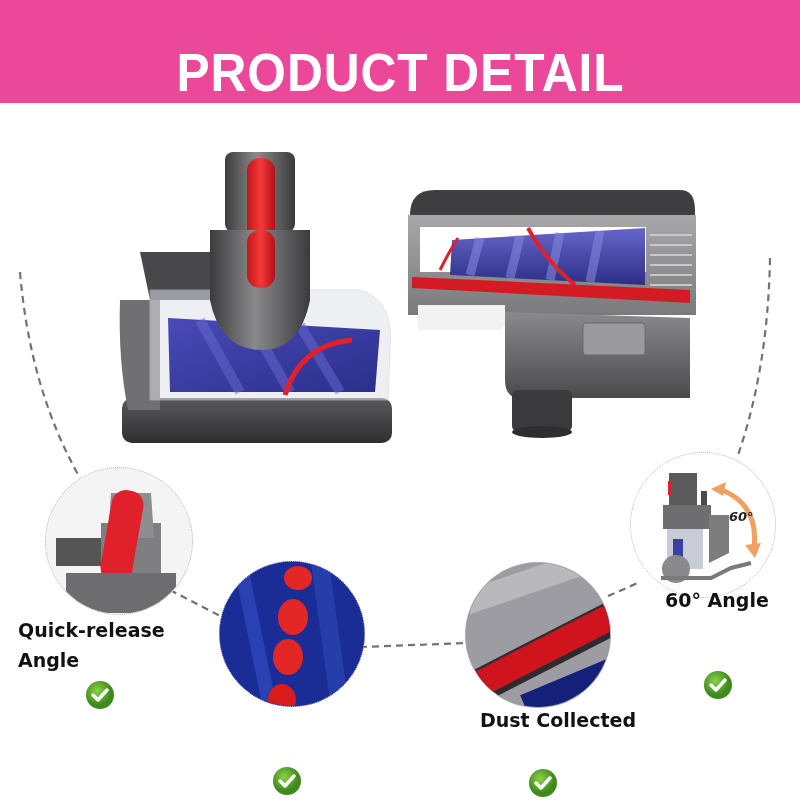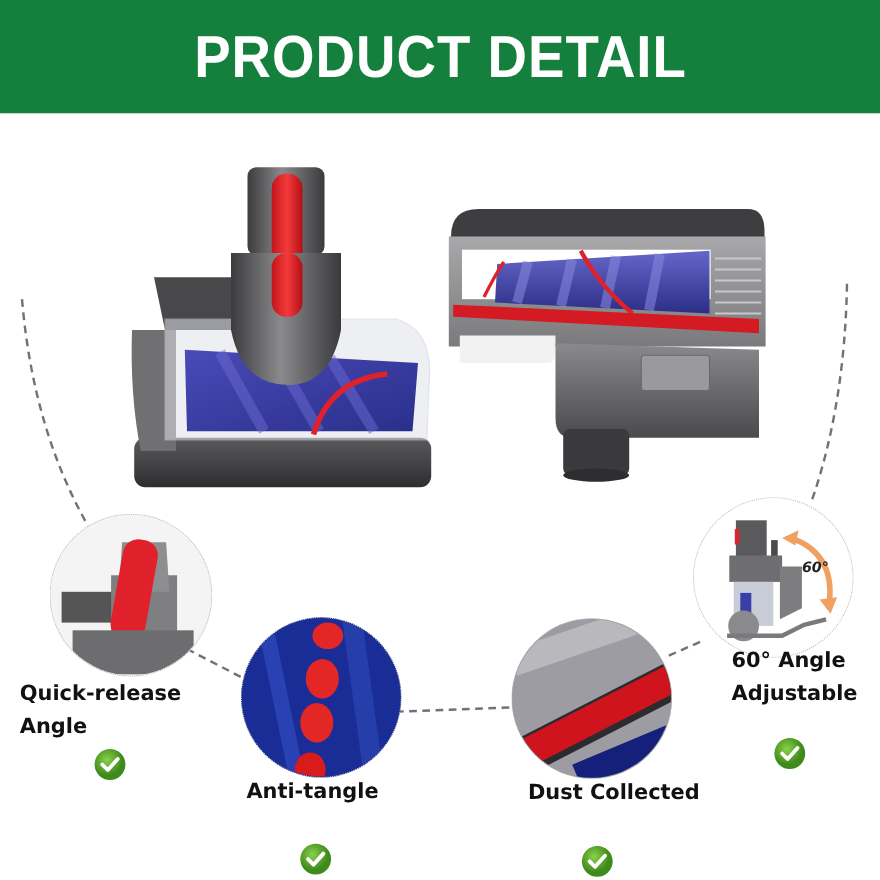--- a/index.html
+++ b/index.html
@@ -1,17 +1,17 @@
 <!DOCTYPE html>
 <html><head>
 <meta charset="utf-8">
 <style>
   html, body { margin:0; padding:0; }
   body { width:800px; height:800px; background:#ffffff; position:relative; overflow:hidden; font-family:"DejaVu Sans", sans-serif; }
-  .banner { position:absolute; left:0; top:0; width:800px; height:103px; background:#15803d; display:flex; align-items:center; justify-content:center; }
+  .banner { position:absolute; left:0; top:0; width:800px; height:103px; background:#ec4899; display:flex; align-items:flex-end; justify-content:center; }
   .banner-title { color:#fff; font-family:"Liberation Sans", sans-serif; font-weight:bold; font-size:54px; letter-spacing:1px; transform:scaleX(0.92); }
   .layer { position:absolute; left:0; top:0; }
   .feature-circle { position:absolute; border-radius:50%; overflow:hidden; border:1px dotted #b8b8b8; box-sizing:border-box; }
   .label { position:absolute; font-family:"DejaVu Sans", sans-serif; font-weight:bold; color:#111; font-size:19px; line-height:30px; white-space:nowrap; }
   .label.center { text-align:left; }
   .check { position:absolute; width:30px; height:30px; }
 </style>
 </head>
 <body>
 
@@ -142,21 +142,20 @@
     <rect width="146" height="146" fill="#1a2c95"></rect>
     <path d="M20 0 L 50 146" stroke="#3550c8" stroke-width="14" opacity="0.6"></path>
     <path d="M100 0 L 120 146" stroke="#3050c0" stroke-width="18" opacity="0.5"></path>
     <ellipse cx="78" cy="16" rx="14" ry="12" fill="#e32626"></ellipse>
     <ellipse cx="73" cy="55" rx="15" ry="18" fill="#e32626"></ellipse>
     <ellipse cx="68" cy="95" rx="15" ry="18" fill="#e32626"></ellipse>
     <ellipse cx="62" cy="138" rx="14" ry="16" fill="#d81c1c"></ellipse>
   </svg>
 </div>
 <div class="label" style="left:224px;top:704px;">
-  <div>Anti-tangle</div>
 </div>
 <svg class="check" style="left:272px;top:766px;" viewBox="0 0 30 30">
   <defs>
       <radialGradient id="gc2" cx="0.4" cy="0.35">
         <stop offset="0" stop-color="#8bd14a"></stop>
         <stop offset="1" stop-color="#3f8a1c"></stop>
       </radialGradient>
     </defs>
   <circle cx="15" cy="15" r="14" fill="url(#gc2)"></circle>
   <path d="M8 15 L 13 20 L 22 10" stroke="#fff" stroke-width="3.5" fill="none" stroke-linecap="round" stroke-linejoin="round"></path>
@@ -199,21 +198,20 @@
   </svg>
   <svg width="146" height="146" style="position:absolute;left:0;top:0;">
     <path d="M88 36 Q 128 50 123 95" stroke="#f0a060" stroke-width="5" fill="none"></path>
     <path d="M80 36 L 95 29 L 92 43 Z" fill="#f0a060"></path>
     <path d="M114 92 L 124 105 L 130 90 Z" fill="#f0a060"></path>
   </svg>
   <div style="position:absolute;left:98px;top:56px;font-family:'DejaVu Sans',sans-serif;font-weight:bold;font-size:13px;color:#222;font-style:italic;">60°</div>
 </div>
 <div class="label" style="left:665px;top:585px;">
   <div>60° Angle</div>
-  <div>Adjustable</div>
 </div>
 <svg class="check" style="left:703px;top:670px;" viewBox="0 0 30 30">
   <defs>
       <radialGradient id="gc4" cx="0.4" cy="0.35">
         <stop offset="0" stop-color="#8bd14a"></stop>
         <stop offset="1" stop-color="#3f8a1c"></stop>
       </radialGradient>
     </defs>
   <circle cx="15" cy="15" r="14" fill="url(#gc4)"></circle>
   <path d="M8 15 L 13 20 L 22 10" stroke="#fff" stroke-width="3.5" fill="none" stroke-linecap="round" stroke-linejoin="round"></path>

